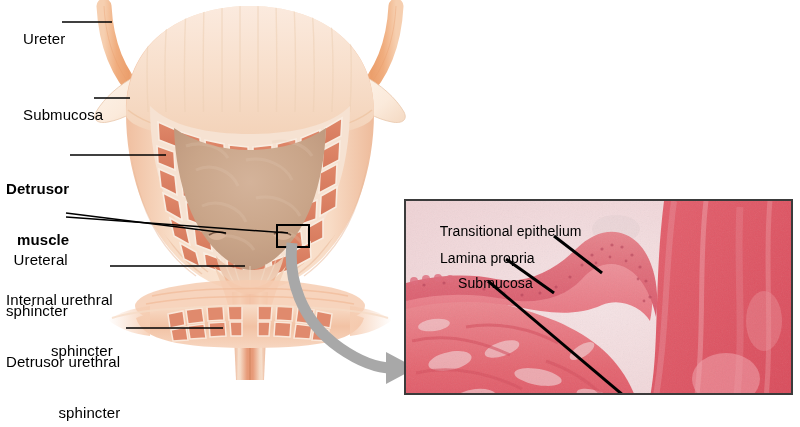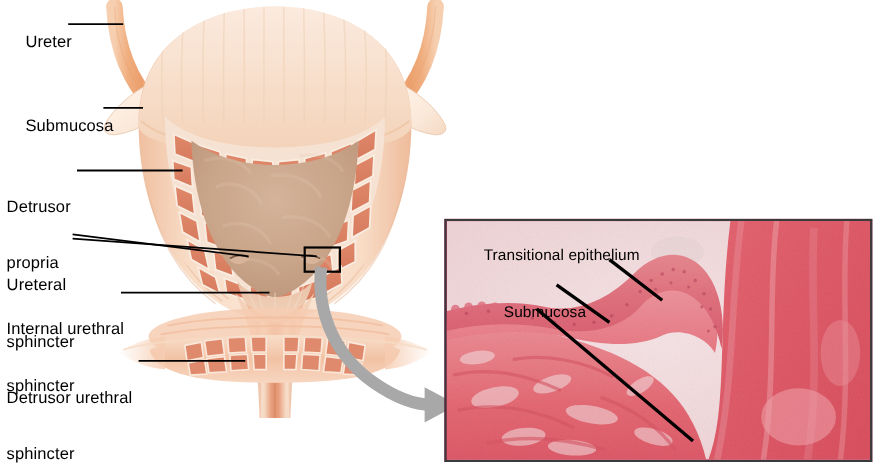--- a/index.html
+++ b/index.html
@@ -25,35 +25,36 @@
     height: 427px;
   }
   .lbl {
     position: absolute;
     font-family: "Liberation Sans", sans-serif;
     font-size: 15px;
     line-height: 17px;
     color: #000000;
     white-space: pre;
     letter-spacing: 0.1px;
+    text-align: right;
   }
   .lbl-inset {
     font-size: 14px;
     line-height: 16px;
   }
   #inset-panel {
     position: absolute;
     left: 404px;
     top: 199px;
     width: 389px;
-    height: 221px;
+    height: 196px;
     border: 2px solid #3b3b3b;
     box-sizing: border-box;
     overflow: hidden;
-    background: #be185d;
+    background: #0f766e;
   }
 </style>
 </head>
 <body>
 
 <div id="figure">
 
   <svg id="art" viewBox="0 0 800 427" xmlns="http://www.w3.org/2000/svg">
     <defs>
 
@@ -357,23 +358,23 @@
   </svg>
 
   <div class="lbl" style="left:6px; top:13px;">
     <span>Ureter</span>
   </div>
 
   <div class="lbl" style="left:6px; top:89px;">
     <span>Submucosa</span>
   </div>
 
-  <div class="lbl" style="left:6px; top:146px;">
+  <div class="lbl" style="left:6px; top:146px;font-weight:bold;">
     <div>Detrusor</div>
-    <div>propria</div>
+    <div>muscle</div>
   </div>
 
   <div class="lbl" style="left:6px; top:217px;">
     <div>Ureteral</div>
     <div>sphincter</div>
   </div>
 
   <div class="lbl" style="left:6px; top:257px;">
     <div>Internal urethral</div>
     <div>sphincter</div>
@@ -517,18 +518,21 @@
           <line x1="148" y1="35" x2="196" y2="72"></line>
           <line x1="100" y1="58" x2="148" y2="92"></line>
           <line x1="82" y1="80" x2="224" y2="200"></line>
         </g>
       </g>
     </svg>
 
     <div class="lbl lbl-inset" style="left:10px; top:6px;">
       <span>Transitional epithelium</span>
     </div>
+    <div class="lbl lbl-inset" style="left:10px; top:33px;">
+      <span>Lamina propria</span>
+    </div>
     <div class="lbl lbl-inset" style="left:28px; top:58px;">
       <span>Submucosa</span>
     </div>
   </div>
 
 </div>
 
 </body></html>

